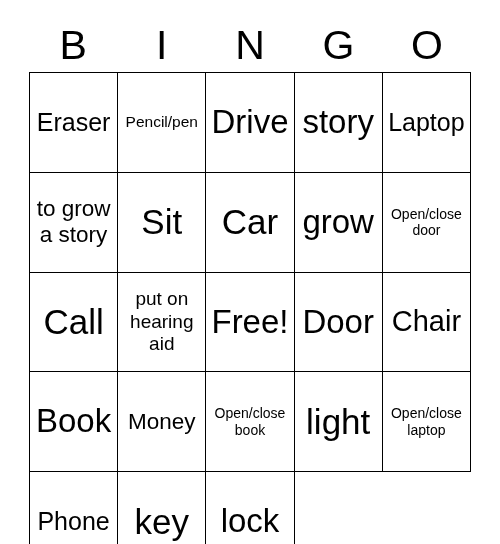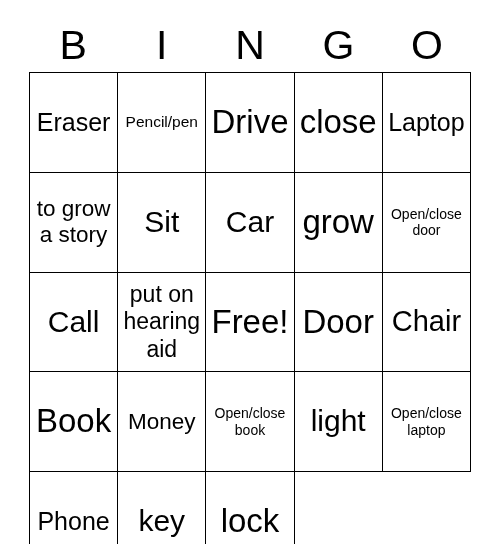--- a/index.html
+++ b/index.html
@@ -71,26 +71,26 @@
   .cell-text {
     display: block;
     width: 100%;
     line-height: 1.14;
     color: #000000;
     white-space: pre-line;
   }
   
   .fs-xs  { font-size: 14px; line-height: 1.18; }
   .fs-sm  { font-size: 15.5px; line-height: 1.15; }
-  .fs-md  { font-size: 23px; line-height: 1.18; }
+  .fs-md  { font-size: 19px; line-height: 1.18; }
   .fs-lg  { font-size: 22.5px; line-height: 1.16; }
   .fs-xl  { font-size: 25px; line-height: 1.1; }
   .fs-2xl { font-size: 29px; line-height: 1.08; }
   .fs-3xl { font-size: 33px; line-height: 1.05; }
-  .fs-4xl { font-size: 30px; line-height: 1.03; }
+  .fs-4xl { font-size: 35px; line-height: 1.03; }
 </style>
 </head>
 <body>
 
 <div id="card-root">
 
   <div id="bingo-header">
     <div class="header-letter">B</div>
     <div class="header-letter">I</div>
     <div class="header-letter">N</div>
@@ -103,21 +103,21 @@
     <div class="bingo-cell">
         <span class="cell-text fs-xl">Eraser</span>
       </div>
     <div class="bingo-cell">
         <span class="cell-text fs-sm">Pencil/pen</span>
       </div>
     <div class="bingo-cell">
         <span class="cell-text fs-3xl">Drive</span>
       </div>
     <div class="bingo-cell">
-        <span class="cell-text fs-3xl">close</span>
+        <span class="cell-text fs-3xl">story</span>
       </div>
     <div class="bingo-cell">
         <span class="cell-text fs-xl">Laptop</span>
       </div>
 
     <div class="bingo-cell">
         <span class="cell-text fs-lg">to grow
 a story</span>
       </div>
     <div class="bingo-cell">

